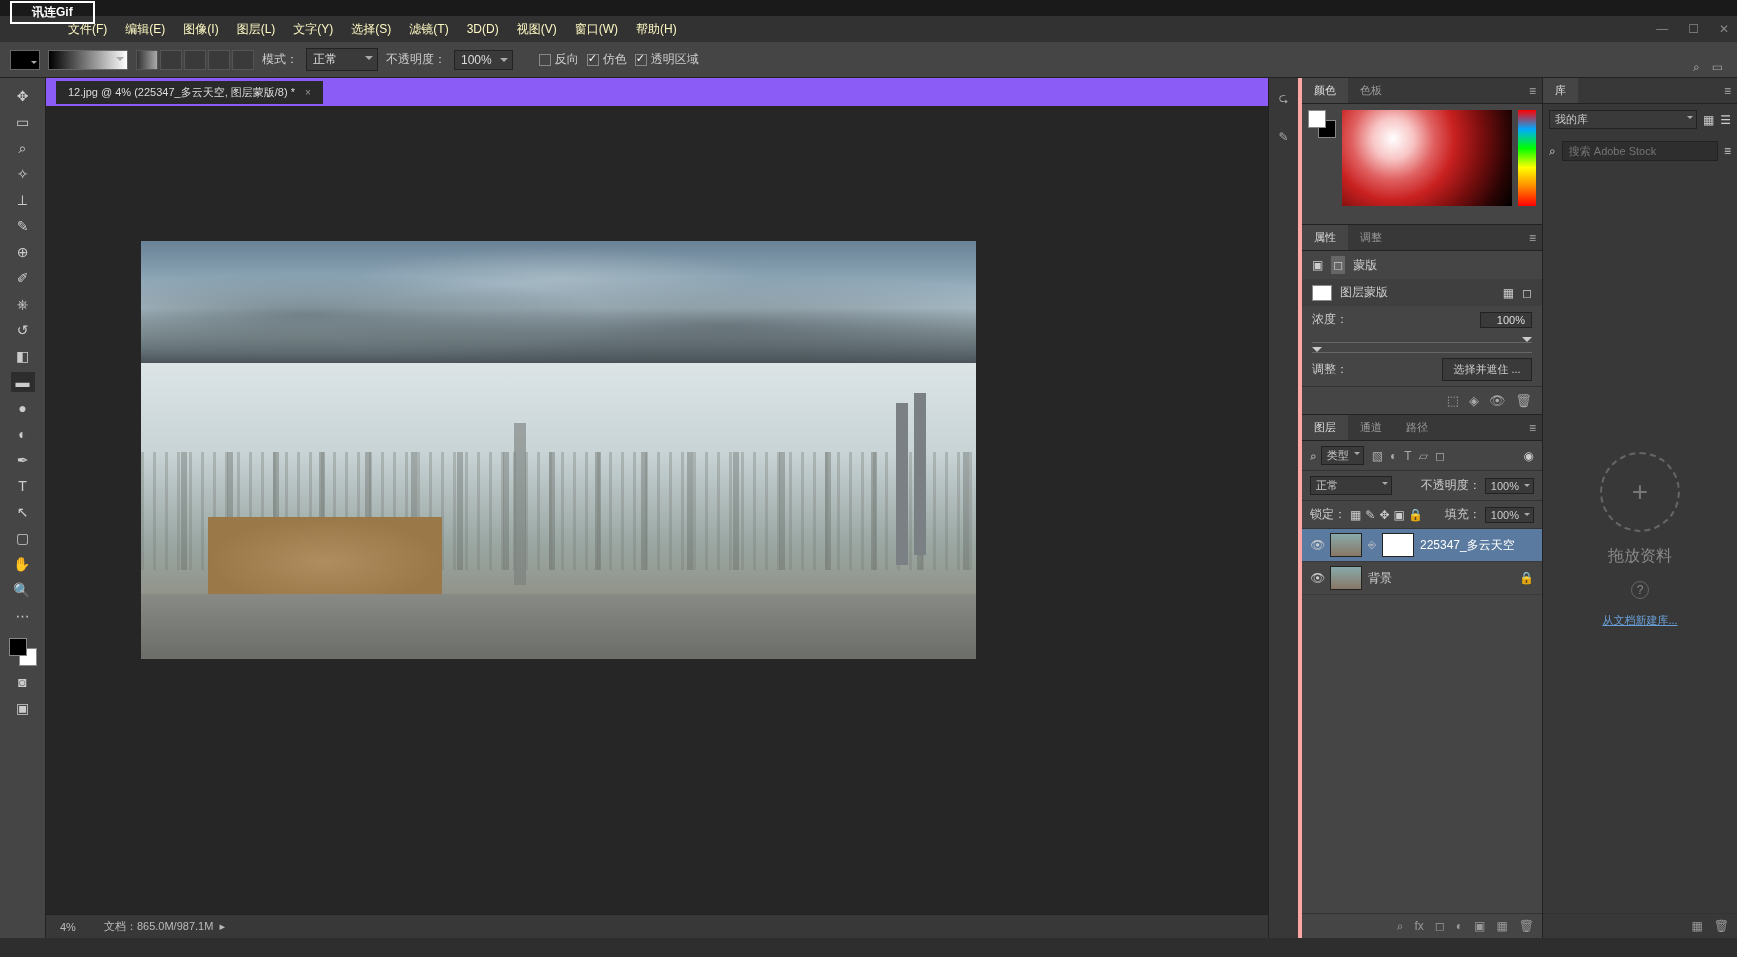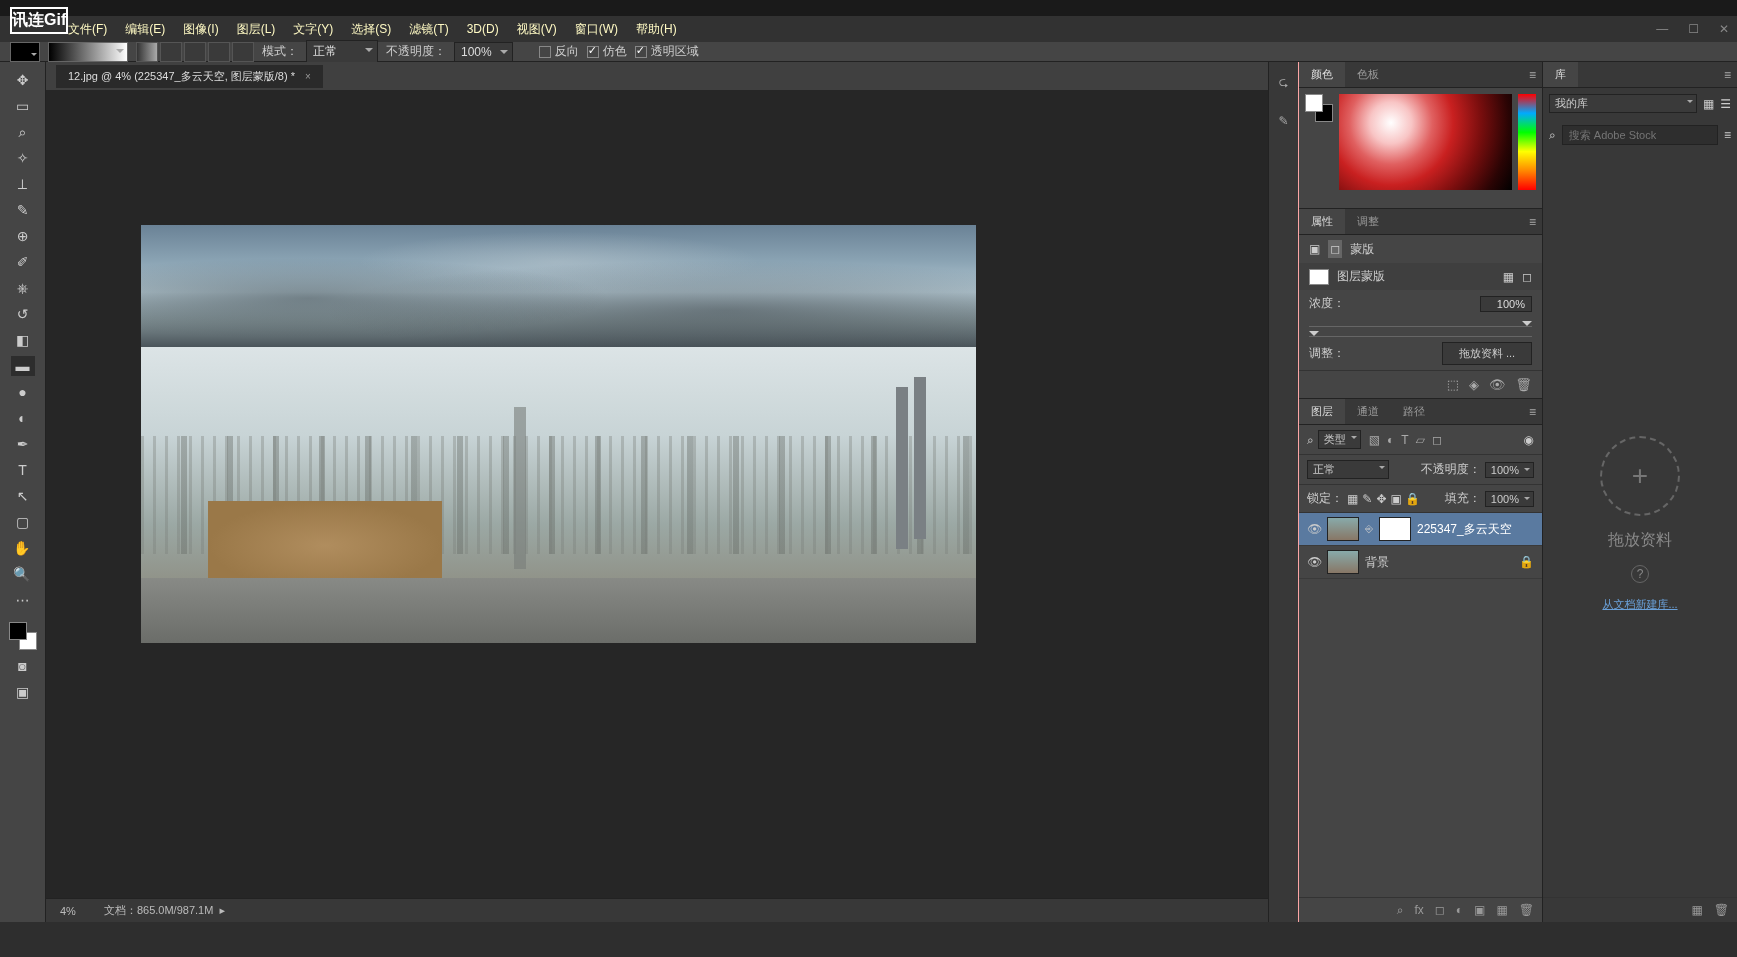--- a/index.html
+++ b/index.html
@@ -1,59 +1,59 @@
 <!DOCTYPE html>
 <html><head>
 <meta charset="utf-8">
 <style>
 *{margin:0;padding:0;box-sizing:border-box;font-family:"Microsoft YaHei",sans-serif;user-select:none}
 body{background:#2e2e2e;width:1737px;height:957px;overflow:hidden;color:#ccc;font-size:12px;position:relative}
 .titlebar{height:16px;background:#1a1a1a}
-.gif-badge{position:absolute;top:7px;left:10px;border:2px solid #fff;padding:1px 0;font-size:16px;color:#fff;font-weight:bold;z-index:100}
+.gif-badge{position:absolute;top:1px;left:10px;border:2px solid #fff;padding:1px 20px;font-size:12px;color:#fff;font-weight:bold;z-index:100}
 .menubar{height:26px;background:#323232;display:flex;align-items:center;padding-left:60px;gap:2px}
 .menubar span{padding:4px 8px;color:#fef9c3;font-size:12px}
 .window-controls{position:absolute;right:8px;top:22px;display:flex;gap:20px;color:#888}
-.opts-bar{height:20px;background:#454545;display:flex;align-items:center;padding:0 10px;gap:8px;border-bottom:1px solid #222}
+.opts-bar{height:36px;background:#454545;display:flex;align-items:center;padding:0 10px;gap:8px;border-bottom:1px solid #222}
 .swatch-btn{width:30px;height:20px;background:#000;border:1px solid #666;position:relative}
 .swatch-btn::after{content:"";position:absolute;right:2px;bottom:2px;border:3px solid transparent;border-top-color:#aaa}
 .gradient-prev{width:80px;height:20px;background:linear-gradient(to right,#000,#fff);border:1px solid #666;position:relative}
 .gradient-prev::after{content:"";position:absolute;right:3px;top:6px;border:4px solid transparent;border-top-color:#aaa}
 .grad-type{display:flex;gap:2px}
 .grad-type div{width:22px;height:20px;background:#3a3a3a;border:1px solid #555}
 .grad-type div.active{background:linear-gradient(to right,#333,#aaa)}
 .label{color:#ccc}
 .dropdown{background:#3a3a3a;border:1px solid #222;padding:2px 20px 2px 6px;position:relative;color:#ddd}
 .dropdown::after{content:"";position:absolute;right:4px;top:7px;border:4px solid transparent;border-top-color:#aaa}
 .checkbox{width:12px;height:12px;border:1px solid #888;display:inline-block;margin-right:4px;position:relative;vertical-align:middle}
 .checkbox.checked::after{content:"✓";position:absolute;top:-3px;left:0;color:#fff;font-size:11px}
 .search-area{position:absolute;right:14px;top:60px;display:flex;gap:12px;color:#aaa}
 .main{display:flex;height:860px}
 .tool-col{width:46px;background:#454545;display:flex;flex-direction:column;align-items:center;padding-top:8px;gap:6px;border-right:1px solid #222}
 .tool{width:24px;height:20px;display:flex;align-items:center;justify-content:center;color:#ccc;font-size:14px;position:relative}
 .tool.sel{background:#2d2d2d}
 .fgbg{width:28px;height:28px;position:relative;margin-top:6px}
 .fgbg .bg{position:absolute;right:0;bottom:0;width:18px;height:18px;background:#fff;border:1px solid #888}
 .fgbg .fg{position:absolute;left:0;top:0;width:18px;height:18px;background:#000;border:1px solid #888}
-.tabs-bar{height:28px;background:#404040;display:flex;align-items:center;padding-left:10px}
+.tabs-bar{height:28px;background:#8b5cf6;display:flex;align-items:center;padding-left:10px}
 .tab{background:#2a2a2a;padding:4px 12px;color:#ddd;font-size:11px;display:flex;align-items:center;gap:10px}
 .tab .x{color:#999;font-size:10px}
 .canvas-area{flex:1;background:#262626;position:relative;overflow:hidden}
 .canvas{position:absolute;left:95px;top:135px;width:835px;height:418px;background:#fff}
 .sky-top{height:122px;background:linear-gradient(180deg,#6a8296 0%,#8ba4b4 30%,#b4c8d2 55%,#7b8a8e 80%,#4a545a 100%);position:relative;overflow:hidden}
 .sky-top::before{content:"";position:absolute;inset:0;background:radial-gradient(ellipse 300px 40px at 20% 60%,rgba(60,70,75,.5),transparent),radial-gradient(ellipse 400px 50px at 70% 70%,rgba(55,62,68,.45),transparent),radial-gradient(ellipse 200px 30px at 50% 30%,rgba(200,210,215,.4),transparent)}
 .city{height:296px;position:relative;background:linear-gradient(180deg,#dce4e6 0%,#c8d4d6 30%,#9ba8a4 60%,#8a8678 90%,#6b6860 100%)}
 .city::before{content:"";position:absolute;top:30%;left:0;right:0;height:40%;background:repeating-linear-gradient(90deg,rgba(120,125,120,.35) 0 3px,transparent 3px 12px),repeating-linear-gradient(90deg,transparent 0 40px,rgba(100,105,100,.4) 40px 46px);}
 .city::after{content:"";position:absolute;top:10%;right:6%;width:12px;height:55%;background:#7a8084;box-shadow:-18px 10px 0 0 #7a8084,-400px 30px 0 0 rgba(120,125,122,.6)}
 .dirt{position:absolute;left:8%;top:52%;width:28%;height:30%;background:radial-gradient(ellipse at center,#b08d5e,#9a7848 70%)}
 .roads{position:absolute;bottom:0;left:0;right:0;height:22%;background:linear-gradient(180deg,#888a86,#6b6d69)}
 .statusbar{position:absolute;bottom:0;left:0;right:0;height:24px;background:#383838;display:flex;align-items:center;padding:0 14px;gap:28px;border-top:1px solid #222}
 .statusbar span{color:#bbb;font-size:11px}
 .side-strip{width:30px;background:#383838;display:flex;flex-direction:column;align-items:center;padding-top:12px;gap:20px;border-left:1px solid #222}
 .side-strip div{width:18px;height:18px;color:#aaa;display:flex;align-items:center;justify-content:center}
-.panel-col{width:244px;background:#454545;border-left:1px solid #fca5a5;display:flex;flex-direction:column}
+.panel-col{width:244px;background:#454545;border-left:4px solid #fca5a5;display:flex;flex-direction:column}
 .p-tabs{height:26px;display:flex;align-items:center;background:#383838;border-bottom:1px solid #222;position:relative}
 .p-tab{padding:5px 12px;color:#999;font-size:11px}
 .p-tab.active{background:#454545;color:#ddd}
 .p-menu{position:absolute;right:6px;color:#aaa}
 .color-panel{height:120px;display:flex;padding:6px;gap:6px}
 .fgbg-sm{width:28px;height:28px;position:relative;flex-shrink:0}
 .fgbg-sm .b{position:absolute;right:0;bottom:0;width:18px;height:18px;background:#000;border:1px solid #888}
 .fgbg-sm .f{position:absolute;left:0;top:0;width:18px;height:18px;background:#fff;border:1px solid #888}
 .color-field{flex:1;height:96px;background:radial-gradient(circle at 30% 30%,#fff 0%,#f8c5c5 15%,#e06060 30%,#c92020 45%,#7a0e0e 65%,#2a0404 85%,#000 100%)}
 .hue{width:18px;height:96px;background:linear-gradient(180deg,#f00,#0af,#0f0,#ff0,#f80,#f00)}
@@ -230,21 +230,21 @@
         </span>
       </div>
       <div class="prop-row">
         <span>浓度：</span>
         <div class="val-box">100%</div>
       </div>
       <div class="slider"></div>
       <div class="slider left"></div>
       <div class="prop-row">
         <span>调整：</span>
-        <div class="btn">拖放资料 ...</div>
+        <div class="btn">选择并遮住 ...</div>
       </div>
       <div class="icons-row">
         <span>⬚</span>
         <span>◈</span>
         <span>👁</span>
         <span>🗑</span>
       </div>
     </div>
 
     <div class="layers-panel">

